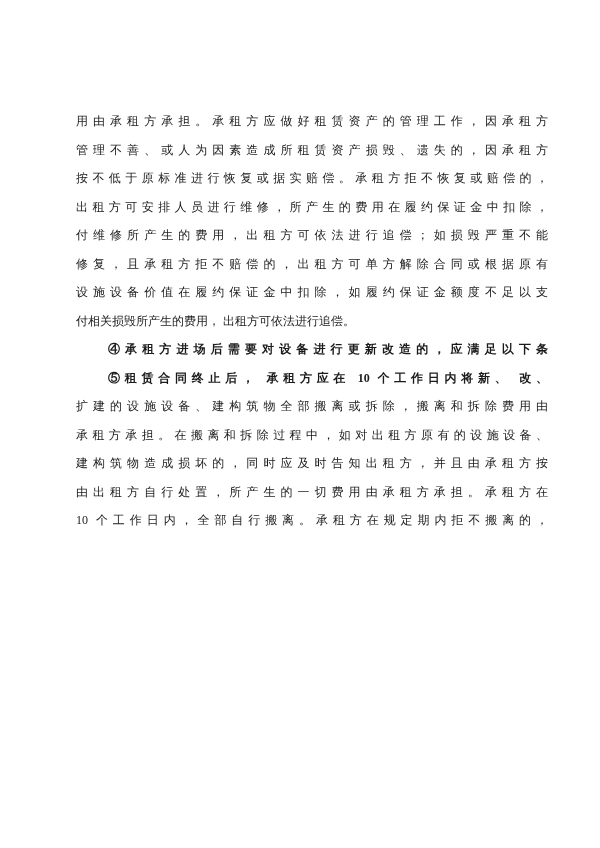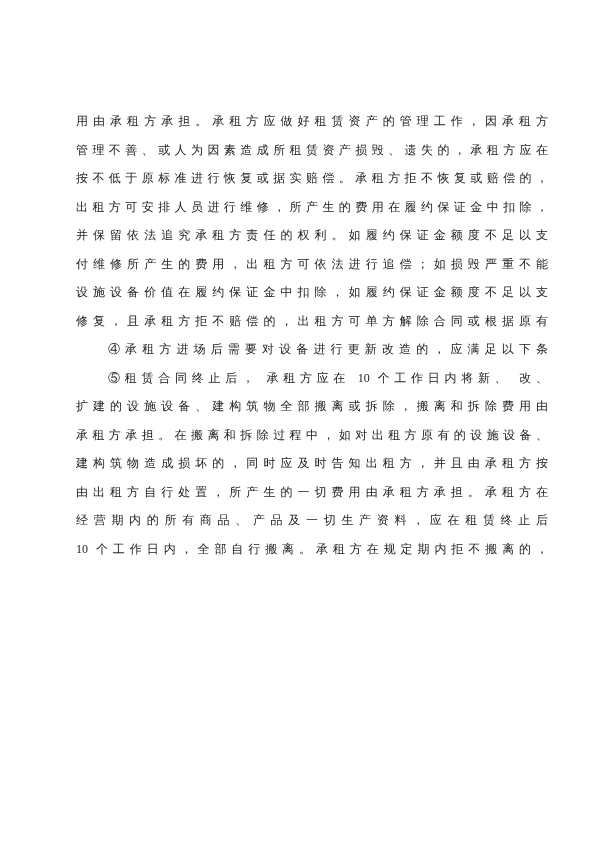--- a/index.html
+++ b/index.html
@@ -31,46 +31,46 @@
   .line {
     height: 28.5px;
     line-height: 28.5px;
     overflow: hidden;
     text-align: justify;
     text-align-last: justify;
     white-space: normal;
   }
   .line.indent {
     text-indent: 32px;
+    font-weight: bold;
   }
   .line.para-last {
     text-align-last: left;
   }
 </style>
 </head>
 <body>
 
 <div class="page" style="background: rgb(255, 255, 255);">
   <div class="text-block" id="text-block" style="color: rgb(27, 27, 27);">
       <div class="paragraph">
         <div class="line">用由承租方承担。承租方应做好租赁资产的管理工作，因承租方</div>
-        <div class="line">管理不善、或人为因素造成所租赁资产损毁、遗失的，承租方应在</div>
+        <div class="line">管理不善、或人为因素造成所租赁资产损毁、遗失的，因承租方</div>
         <div class="line">按不低于原标准进行恢复或据实赔偿。承租方拒不恢复或赔偿的，</div>
         <div class="line">出租方可安排人员进行维修，所产生的费用在履约保证金中扣除，</div>
-        <div class="line">并保留依法追究承租方责任的权利。如履约保证金额度不足以支</div>
         <div class="line">付维修所产生的费用，出租方可依法进行追偿；如损毁严重不能</div>
+        <div class="line">修复，且承租方拒不赔偿的，出租方可单方解除合同或根据原有</div>
         <div class="line">设施设备价值在履约保证金中扣除，如履约保证金额度不足以支</div>
-        <div class="line">修复，且承租方拒不赔偿的，出租方可单方解除合同或根据原有</div>
+        <div class="line para-last">付相关损毁所产生的费用， 出租方可依法进行追偿。</div>
       </div>
       <div class="paragraph">
         <div class="line indent">④承租方进场后需要对设备进行更新改造的，应满足以下条</div>
       </div>
       <div class="paragraph">
         <div class="line indent">⑤租赁合同终止后， 承租方应在 10 个工作日内将新、 改、</div>
         <div class="line">扩建的设施设备、建构筑物全部搬离或拆除，搬离和拆除费用由</div>
         <div class="line">承租方承担。在搬离和拆除过程中，如对出租方原有的设施设备、</div>
         <div class="line">建构筑物造成损坏的，同时应及时告知出租方，并且由承租方按</div>
         <div class="line">由出租方自行处置，所产生的一切费用由承租方承担。承租方在</div>
-        <div class="line">经营期内的所有商品、产品及一切生产资料，应在租赁终止后</div>
         <div class="line">10 个工作日内，全部自行搬离。承租方在规定期内拒不搬离的，</div>
       </div>
     </div>
 </div>
 
 </body></html>

